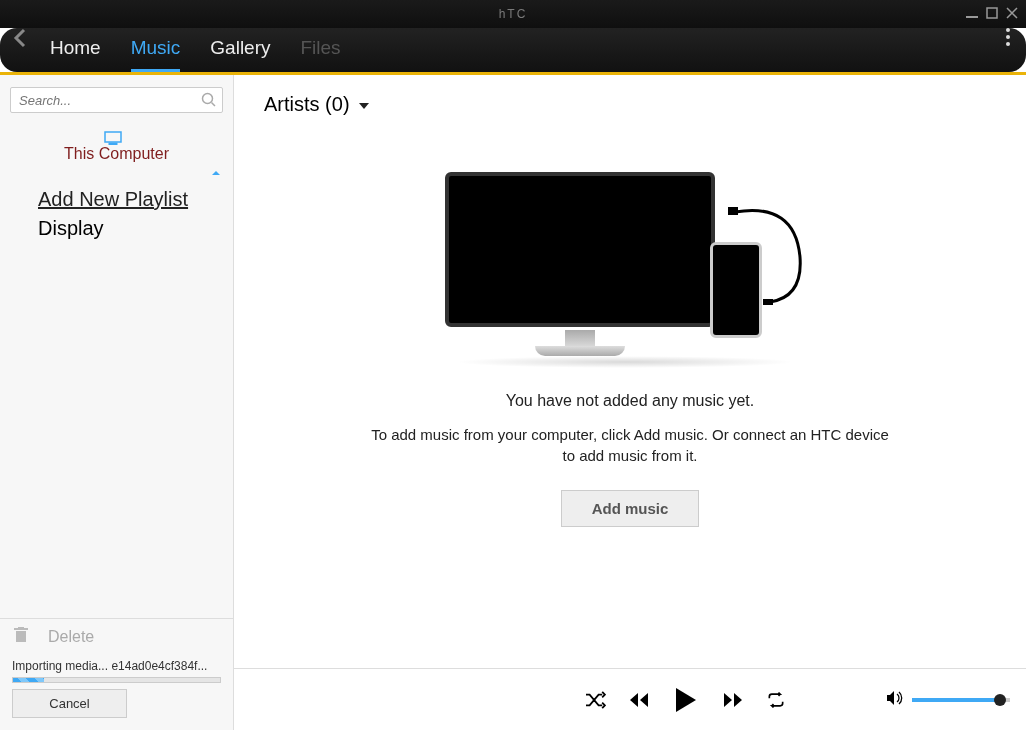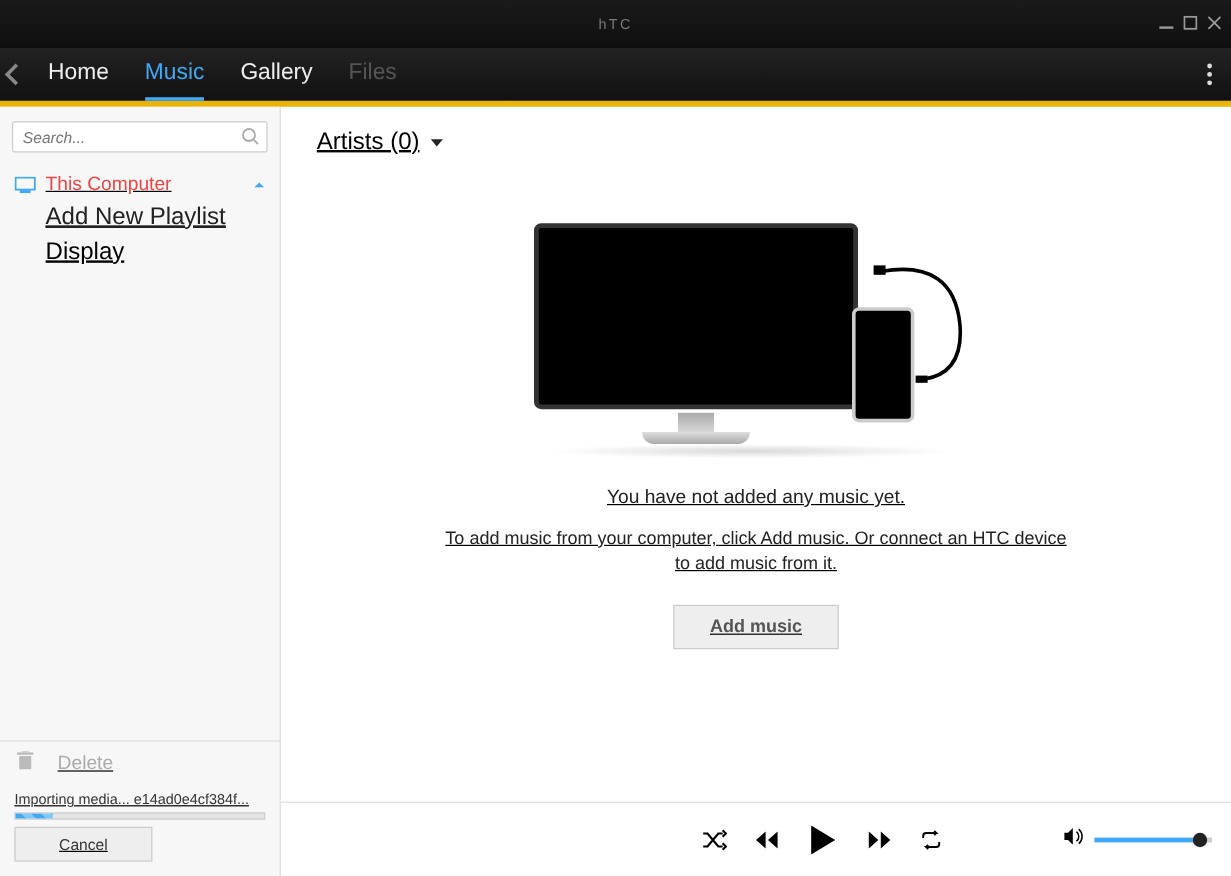--- a/index.html
+++ b/index.html
@@ -1,42 +1,42 @@
 <!DOCTYPE html>
 <html><head>
 <meta charset="utf-8">
 <style>
   * { box-sizing: border-box; margin: 0; padding: 0; }
   body { font-family: Arial, Helvetica, sans-serif; background: #fff; width: 1026px; height: 730px; overflow: hidden; display: flex; flex-direction: column; }
   
-  .titlebar { height: 40px; background: linear-gradient(#1a1a1a, #0f0f0f); display: flex; align-items: center; justify-content: center; position: relative; }
+  .titlebar { height: 28px; background: linear-gradient(#1a1a1a, #0f0f0f); display: flex; align-items: center; justify-content: center; position: relative; }
   .titlebar-title { color: #7a7a7a; font-size: 12px; letter-spacing: 2px; }
   .window-controls { position: absolute; right: 8px; display: flex; gap: 8px; color: #999; font-size: 14px; }
   .window-controls span { cursor: pointer; }
   
-  .navbar { height: 44px; background: linear-gradient(#222, #111); display: flex; align-items: center; position: relative; }
+  .navbar { height: 44px; background: linear-gradient(#222, #111); display: flex; padding-left: 10px; position: relative; border-radius: 17px; }
   .back-btn { width: 20px; height: 20px; display: flex; align-items: center; justify-content: center; cursor: pointer; margin-right: 20px; }
   .back-btn svg { fill: #888; }
   .nav-tabs { display: flex; gap: 30px; }
   .nav-tab { color: #eee; font-size: 19px; cursor: pointer; padding: 9px 0; }
   .nav-tab.active { color: #3fa9f5; border-bottom: 3px solid #3fa9f5; }
   .nav-tab.disabled { color: #555; }
   .menu-dots { position: absolute; right: 16px; cursor: pointer; display: flex; flex-direction: column; gap: 3px; }
   .menu-dots span { width: 4px; height: 4px; background: #ddd; border-radius: 50%; }
   
-  .body { flex: 1; display: flex; border-top: 5px solid #eab308; text-decoration: underline; }
+  .body { flex: 1; display: flex; border-top: 3px solid #eab308; }
   
   .sidebar { width: 234px; background: #f7f7f7; border-right: 1px solid #ddd; display: flex; flex-direction: column; }
   .search-box { margin: 12px 10px 10px; position: relative; }
   .search-box input { width: 100%; height: 26px; border: 1px solid #ccc; border-radius: 2px; padding: 0 28px 0 8px; font-size: 13px; font-style: italic; color: #888; background: #fff; }
   .search-box .search-icon { position: absolute; right: 6px; top: 5px; }
   
   .sidebar-content { flex: 1; padding: 4px 0; }
   .sidebar-row { display: flex; align-items: center; padding: 4px 12px; cursor: pointer; font-size: 16px; }
-  .sidebar-row.active { color: #ef4444; }
+  .sidebar-row.active { color: #7f1d1d; flex-direction: column; }
   .sidebar-row.active .row-icon svg { fill: #3fa9f5; stroke: #3fa9f5; }
   .row-icon { width: 20px; display: flex; align-items: center; margin-right: 6px; }
   .row-caret { margin-left: auto; }
   .sidebar-subrow { padding: 3px 12px 3px 38px; font-size: 20px; cursor: pointer; }
   .sidebar-subrow.link { text-decoration: underline; color: #222; }
   .sidebar-row.settings { color: #111; font-size: 17px; }
   .sidebar-row.settings .row-icon svg { fill: #555; }
   
   .sidebar-bottom { border-top: 1px solid #ddd; }
   .delete-row { display: flex; align-items: center; padding: 8px 14px; color: #aaa; font-size: 16px; gap: 20px; }

